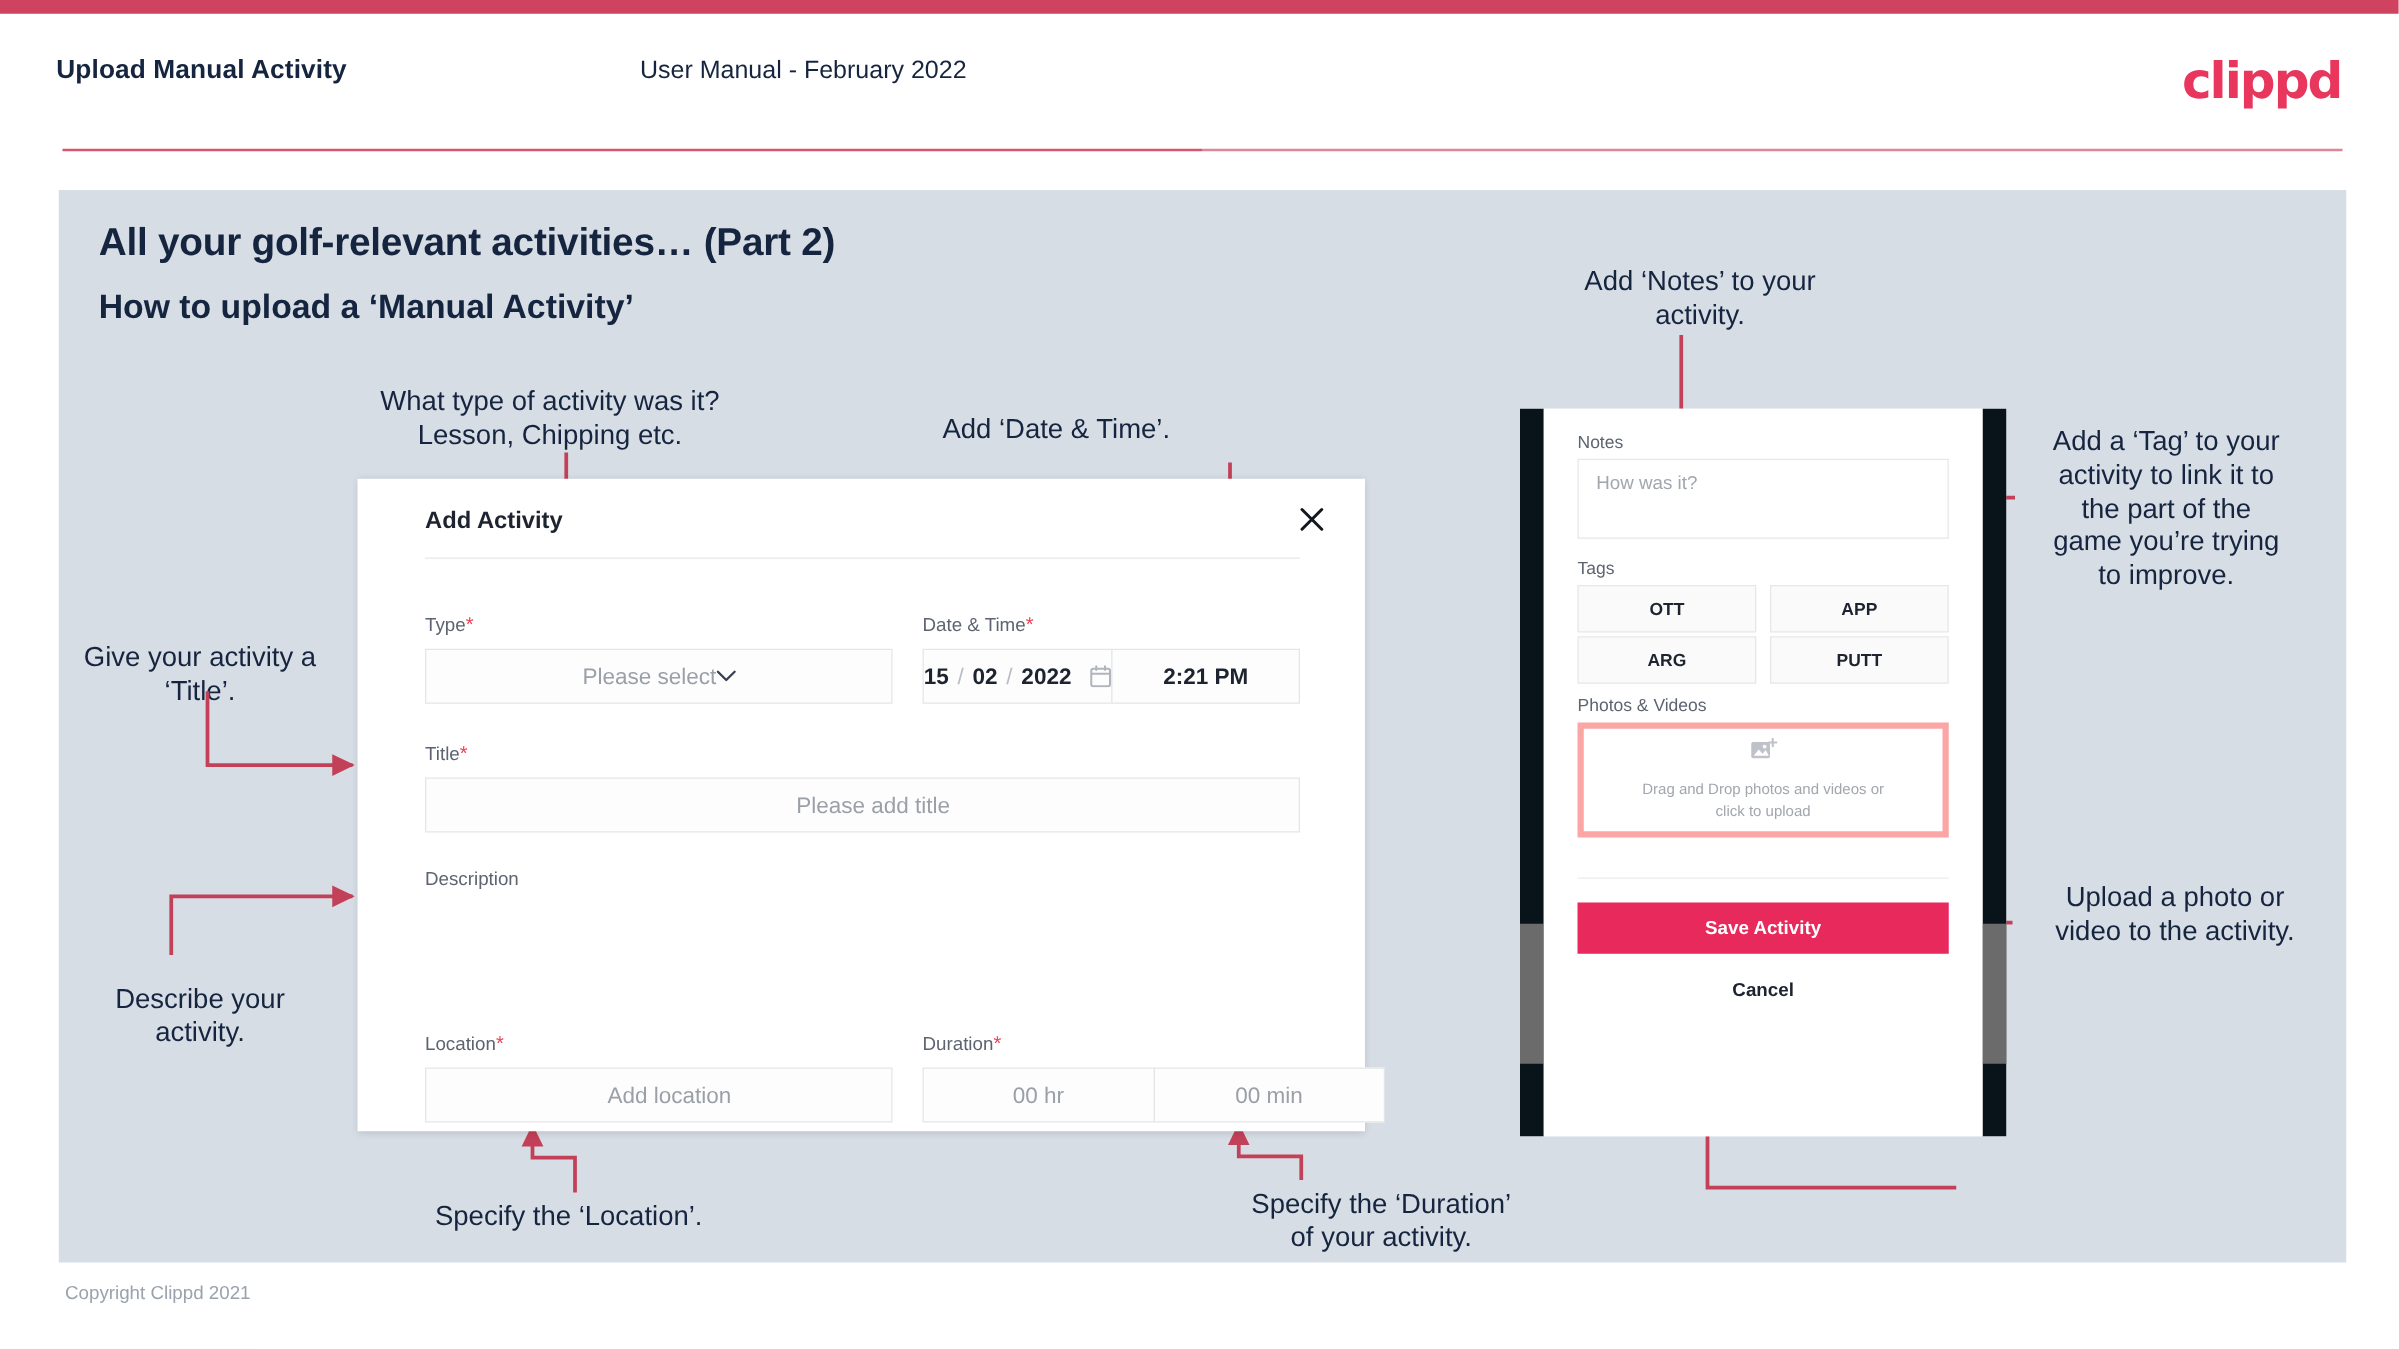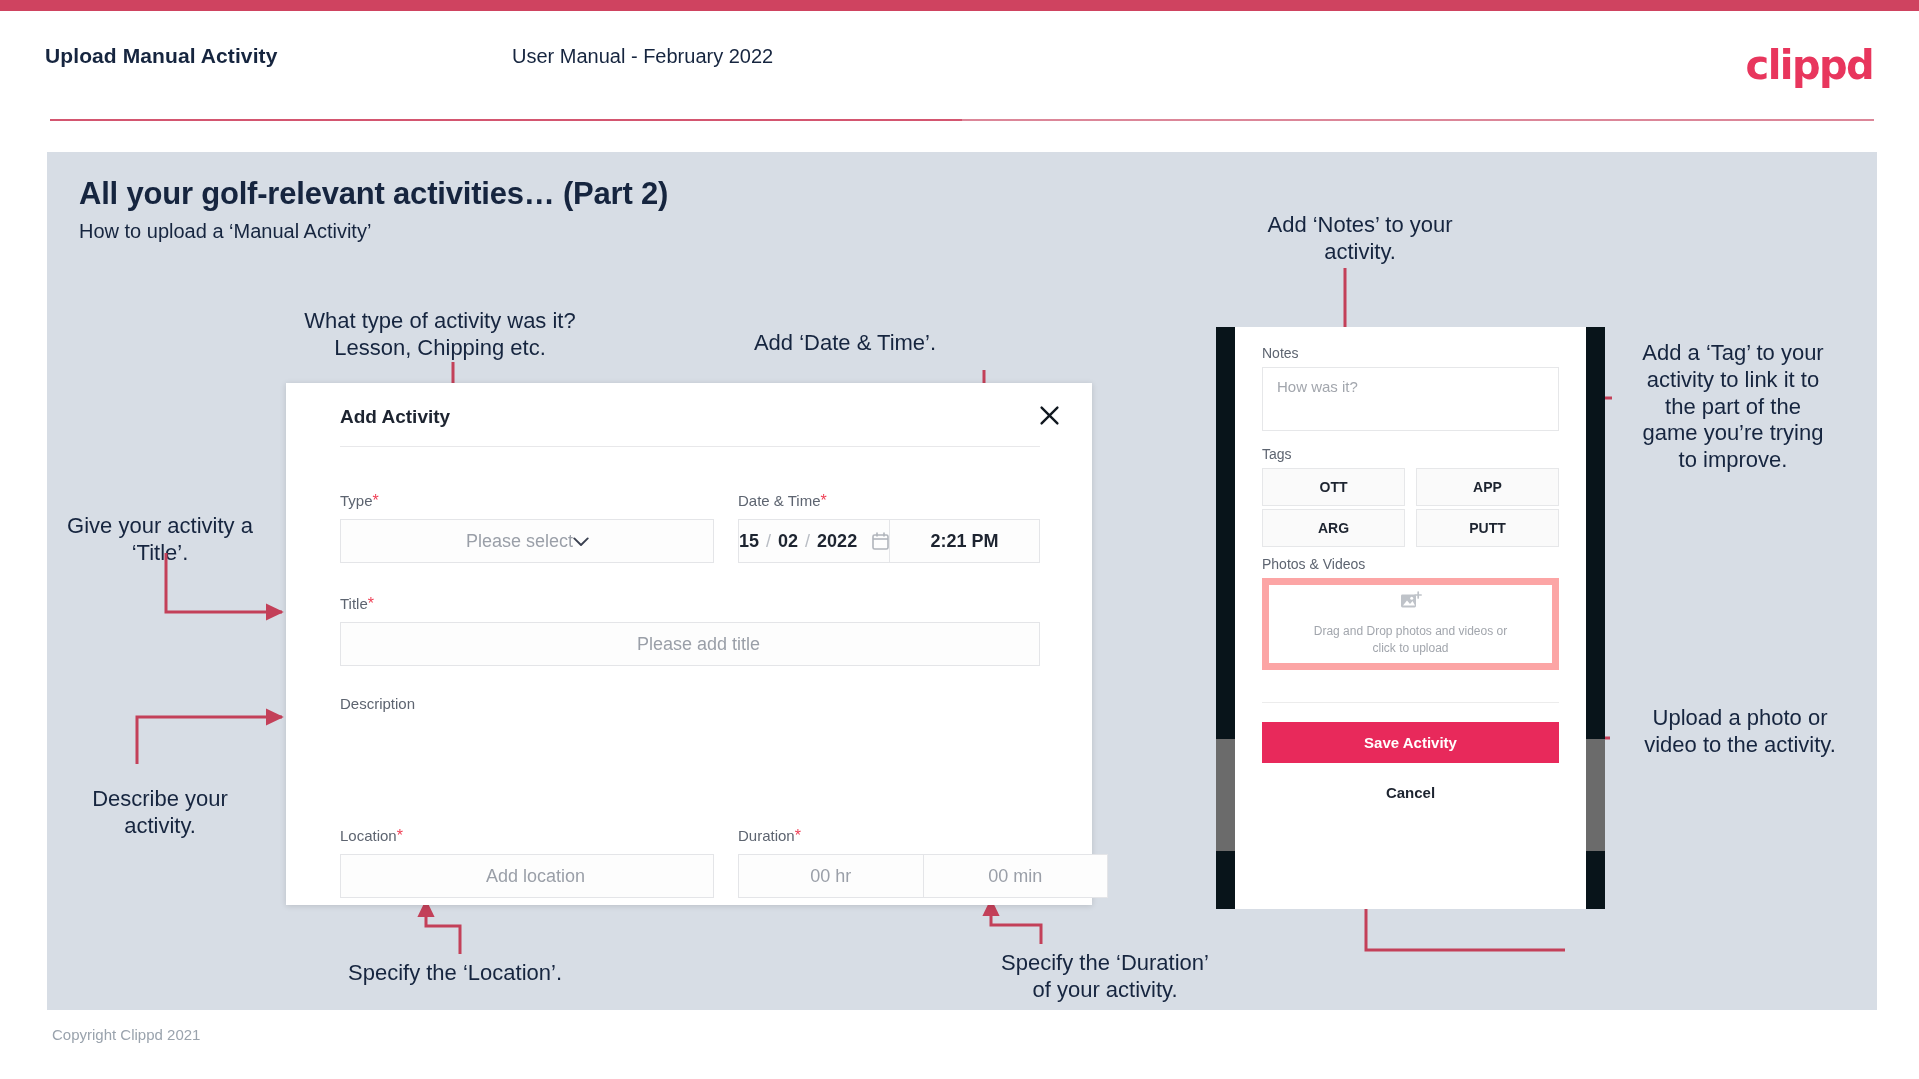--- a/index.html
+++ b/index.html
@@ -50,22 +50,22 @@
     position: absolute; left: 47px; top: 152px;
     width: 1830px; height: 858px;
     background: #d7dde5;
   }
   .slide-title {
     position: absolute; left: 32px; top: 24px;
     font-size: 31px; font-weight: 700; color: #16253f;
     letter-spacing: -.2px;
   }
   .slide-subtitle {
-    position: absolute; left: 32px; top: 68px;
-    font-size: 20px; font-weight: 400; color: #16253f;
+    position: absolute; left: 32px; top: 78px;
+    font-size: 27px; font-weight: 700; color: #16253f;
   }
 
   .footer-note {
     position: absolute; left: 52px; top: 1026px;
     font-size: 15px; color: #9aa3ad;
   }
 
   
   .anno {
     position: absolute;
@@ -204,21 +204,21 @@
   }
   #tag-0 { left: 27px;  top: 141px; }
   #tag-1 { left: 181px; top: 141px; }
   #tag-2 { left: 27px;  top: 182px; }
   #tag-3 { left: 181px; top: 182px; }
 
   #p-pv-label { position: absolute; left: 27px; top: 229px; }
   #p-dropzone {
     position: absolute; left: 27px; top: 251px;
     width: 297px; height: 92px;
-    border: 7px solid #fca5a5; background: #fff;
+    border: 5px solid #fca5a5; background: #fff;
     display: flex; flex-direction: column;
     align-items: center; justify-content: center; gap: 8px;
   }
   #p-dropzone .dz-text {
     font-size: 12px; color: #a2a6ad; text-align: center; line-height: 1.45;
     white-space: pre-line;
   }
   .p-hr {
     position: absolute; left: 27px; top: 375px;
     width: 297px; height: 1px; background: #ececec;

